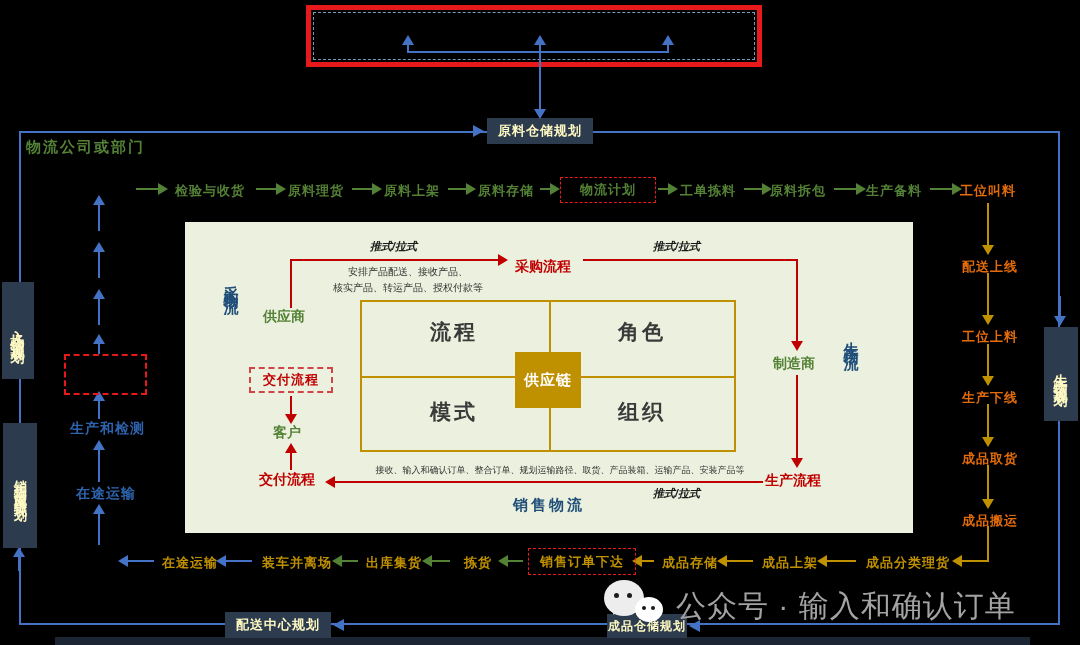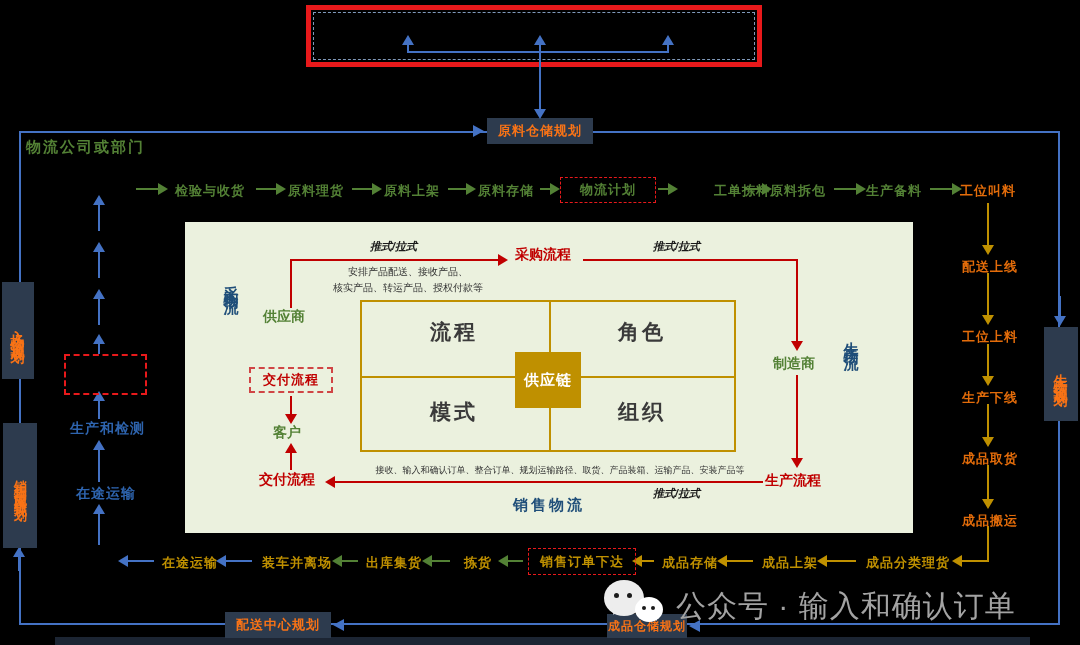--- a/index.html
+++ b/index.html
@@ -13,21 +13,21 @@
   .al::before{content:"";position:absolute;left:-10px;top:-5px;border-right:10px solid currentColor;border-top:6px solid transparent;border-bottom:6px solid transparent;}
   .au::before{content:"";position:absolute;top:-10px;left:-5px;border-bottom:10px solid currentColor;border-left:6px solid transparent;border-right:6px solid transparent;}
   .ad::after{content:"";position:absolute;bottom:-10px;left:-5px;border-top:10px solid currentColor;border-left:6px solid transparent;border-right:6px solid transparent;}
   .tl{position:absolute;width:0;height:0;border-right:11px solid currentColor;border-top:6px solid transparent;border-bottom:6px solid transparent;}
   .tr{position:absolute;width:0;height:0;border-left:11px solid currentColor;border-top:6px solid transparent;border-bottom:6px solid transparent;}
   .cb{color:#4472c4;}.cg{color:#538135;}.cy{color:#bf9000;}.cr{color:#c00000;}
   
   .fi{position:absolute;font-size:13px;font-weight:bold;text-align:center;letter-spacing:1px;white-space:nowrap;z-index:4;}
   .tg{color:#538135;}.ty{color:#bf9000;}.to{color:#e36c0a;}.tb{color:#2e64ae;}
   
-  .pbox{position:absolute;background:#2d3b4e;color:#f97316;font-weight:bold;display:flex;align-items:center;justify-content:center;z-index:6;letter-spacing:1px;}
+  .pbox{position:absolute;background:#2d3b4e;color:#fef9c3;font-weight:bold;display:flex;align-items:center;justify-content:center;z-index:6;letter-spacing:1px;}
   .vtx{writing-mode:vertical-rl;letter-spacing:4px;}
   
   .rbox{position:absolute;border:2px dashed #e8191b;display:flex;align-items:center;justify-content:center;font-weight:bold;z-index:5;font-size:13px;letter-spacing:1px;}
   
   .bigrect{position:absolute;left:19px;top:131px;width:1041px;height:494px;border:2px solid #4472c4;box-sizing:border-box;z-index:1;}
   
   .topred{position:absolute;left:306px;top:5px;width:456px;height:62px;border:5px solid #e8191b;box-sizing:border-box;background:#000;z-index:2;}
   .topred .inner{position:absolute;left:2px;top:2px;right:2px;bottom:2px;border:1px dashed #8099ba;}
   
   .panel{position:absolute;left:185px;top:222px;width:728px;height:311px;background:#ebf1de;z-index:2;}
@@ -79,21 +79,21 @@
   <div class="fi tg" style="left:170px;top:182px;width:80px">检验与收货</div>
   <i class="ln h cg ar" style="left:256px;top:188px;width:20px"></i>
   <div class="fi tg" style="left:284px;top:182px;width:64px">原料理货</div>
   <i class="ln h cg ar" style="left:352px;top:188px;width:20px"></i>
   <div class="fi tg" style="left:380px;top:182px;width:64px">原料上架</div>
   <i class="ln h cg ar" style="left:448px;top:188px;width:18px"></i>
   <div class="fi tg" style="left:474px;top:182px;width:64px">原料存储</div>
   <i class="ln h cg ar" style="left:540px;top:188px;width:10px"></i>
   <div class="rbox tg" style="left:560px;top:177px;width:94px;height:24px;border-width:1.5px">物流计划</div>
   <i class="ln h cg ar" style="left:658px;top:188px;width:10px"></i>
-  <div class="fi tg" style="left:710px;top:182px;width:64px">工单拣料</div>
+  <div class="fi tg" style="left:676px;top:182px;width:64px">工单拣料</div>
   <i class="ln h cg ar" style="left:744px;top:188px;width:18px"></i>
   <div class="fi tg" style="left:766px;top:182px;width:64px">原料拆包</div>
   <i class="ln h cg ar" style="left:834px;top:188px;width:22px"></i>
   <div class="fi tg" style="left:862px;top:182px;width:64px">生产备料</div>
   <i class="ln h cg ar" style="left:930px;top:188px;width:22px"></i>
   <div class="fi to" style="left:956px;top:182px;width:64px">工位叫料</div>
 
   <i class="ln v cy ad" style="left:987px;top:203px;height:42px"></i>
   <div class="fi to" style="left:958px;top:258px;width:64px">配送上线</div>
   <i class="ln v cy ad" style="left:987px;top:273px;height:42px"></i>
@@ -154,21 +154,21 @@
     <div class="pt pgreen" style="left:78px;top:86px">供应商</div>
 
     <i class="ln v cr" style="left:105px;top:37px;height:49px"></i>
     <i class="ln h cr ar" style="left:105px;top:37px;width:208px"></i>
     <div class="pp" style="left:185px;top:17px">推式/拉式</div>
     <div class="desc" style="left:118px;top:42px;width:210px">
       <div>安排产品配送、接收产品、</div>
       <div>核实产品、转运产品、授权付款等</div>
     </div>
 
-    <div class="pt pred" style="left:330px;top:24px">采购流程</div>
+    <div class="pt pred" style="left:330px;top:36px">采购流程</div>
 
     <div class="pp" style="left:468px;top:17px">推式/拉式</div>
     <i class="ln h cr" style="left:398px;top:37px;width:215px"></i>
     <i class="ln v cr ad" style="left:611px;top:37px;height:82px"></i>
     <div class="pt pgreen" style="left:588px;top:133px">制造商</div>
     <i class="ln v cr ad" style="left:611px;top:153px;height:83px"></i>
     <div class="pt pred" style="left:580px;top:250px">生产流程</div>
     <div class="pt pblue vtx" style="left:656px;top:108px">生产物流</div>
 
     <div class="matrix">

